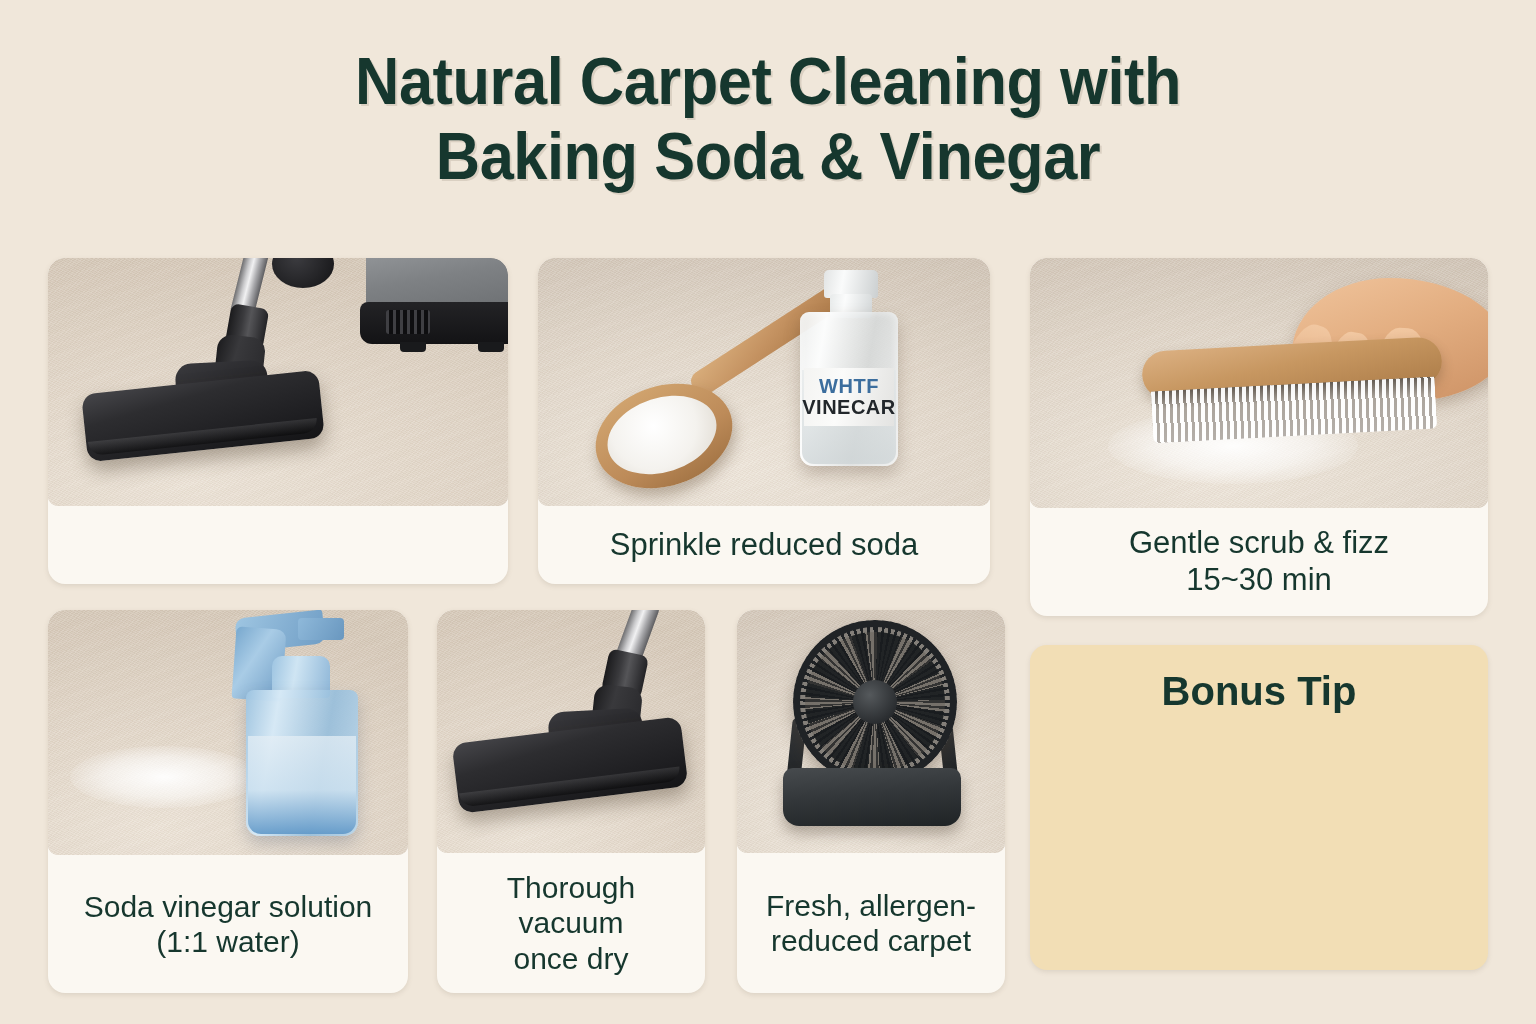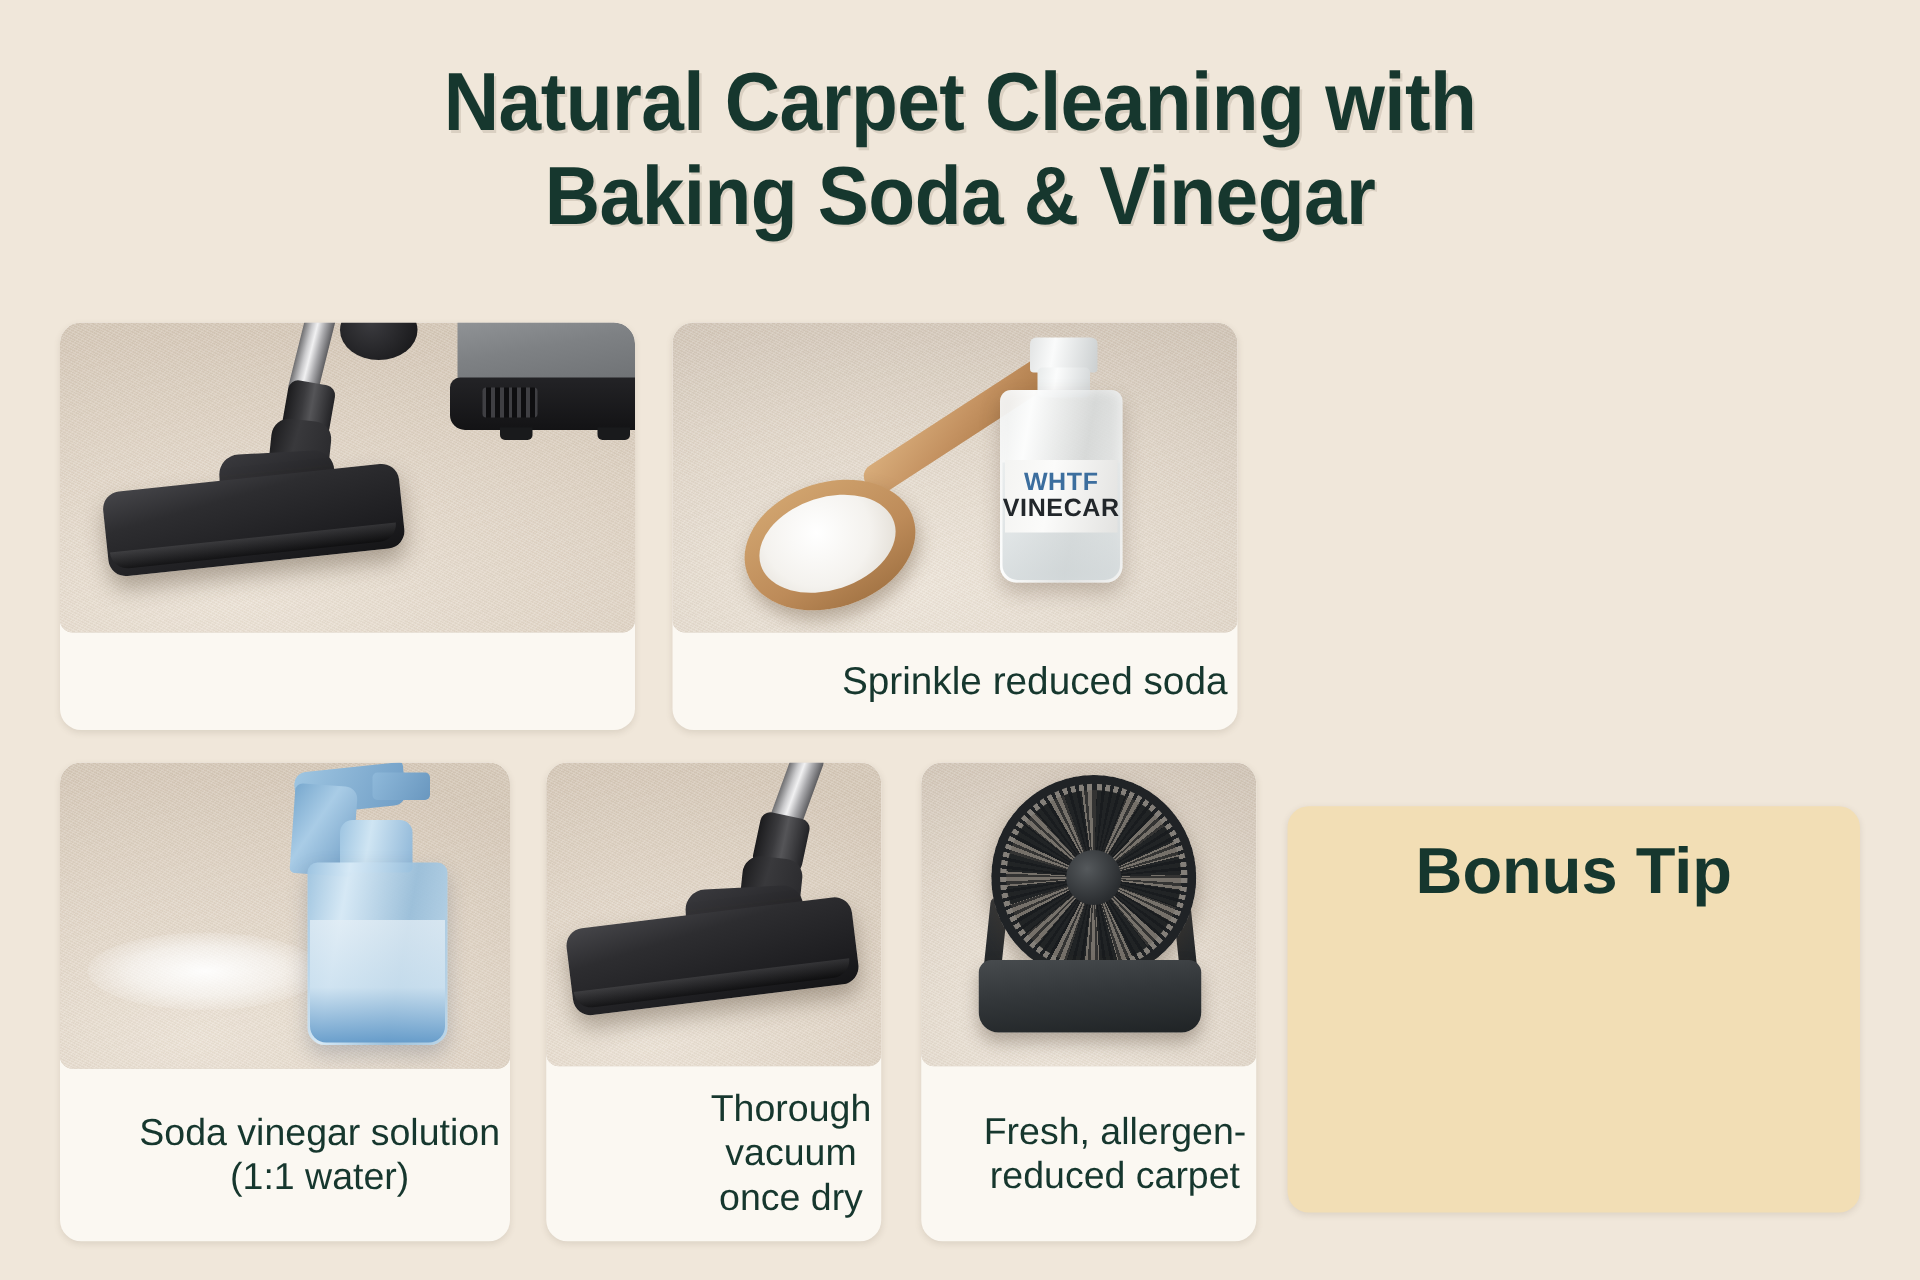--- a/index.html
+++ b/index.html
@@ -26,21 +26,21 @@
   }
   .title .l2{display:block;}
 
   
   .card{
     position:absolute;
     background:#FBF8F2;
     border-radius:17px;
     box-shadow:0 2px 5px rgba(120,105,85,.16);
     overflow:hidden;
-    display:flex;flex-direction:column;align-items:flex-end;
+    display:flex;flex-direction:column;
   }
   .photo{
     position:relative;
     width:100%;
     background:#D9CFC3;
     border-radius:17px 17px 10px 10px;
     overflow:hidden;
     flex:none;
   }
   .cap{
@@ -201,21 +201,21 @@
   
   .bonus{
     position:absolute;
     background:#F2DEB5;
     border-radius:17px;
     box-shadow:0 2px 5px rgba(120,105,85,.16);
     display:flex;flex-direction:column;align-items:center;justify-content:flex-start;
     box-sizing:border-box;
     padding:26px 18px 18px;
   }
-  .bonus-title{font-size:52px;font-weight:bold;color:#16372E;margin-bottom:12px;line-height:1;}
+  .bonus-title{font-size:40px;font-weight:bold;color:#16372E;margin-bottom:12px;line-height:1;}
   .bonus-body{font-size:32px;line-height:1.22;text-align:center;color:#16372E;}
 </style>
 </head>
 <body>
 
 <div class="page">
 
   <div class="title">
     <span>Natural Carpet Cleaning with</span>
     <span class="l2">Baking Soda &amp; Vinegar</span>
@@ -261,20 +261,39 @@
         <div class="bottle-liq" style="left:264px;top:112px;width:94px;height:94px;"></div>
         <div class="bottle-label" style="left:266px;top:110px;width:90px;height:58px;">
           <span class="lbl-top">WHTF</span>
           <span class="lbl-bot">VINECAR</span>
         </div>
       </div>
     </div>
     <div class="cap">Sprinkle reduced soda</div>
   </div>
 
+  <div class="card" style="left:1030px;top:258px;width:458px;height:358px;">
+    <div class="photo" style="height:250px;">
+      <div class="carpetB"></div>
+        <div class="grain"></div>
+      <div class="soda-dust" style="left:78px;top:150px;width:250px;height:76px;"></div>
+      <div>
+        <div class="hand" style="left:262px;top:20px;width:212px;height:124px;"></div>
+        <div class="finger" style="left:256px;top:66px;width:44px;height:78px;transform:rotate(18deg);"></div>
+        <div class="finger" style="left:296px;top:74px;width:46px;height:84px;transform:rotate(10deg);"></div>
+        <div class="finger" style="left:346px;top:70px;width:52px;height:80px;transform:rotate(3deg);"></div>
+      </div>
+      <div>
+        <div class="brush-body" style="left:112px;top:86px;width:300px;height:48px;transform:rotate(-3deg);"></div>
+        <div class="brush-bristles" style="left:122px;top:126px;width:284px;height:52px;transform:rotate(-3deg);"></div>
+      </div>
+    </div>
+    <div class="cap" style="white-space:pre-line;">Gentle scrub &amp; fizz
+15~30 min</div>
+  </div>
 
   <div class="card" style="left:48px;top:610px;width:360px;height:383px;">
     <div class="photo" style="height:245px;">
       <div class="carpetA"></div>
         <div class="grain"></div>
       <div class="soda-dust" style="left:22px;top:136px;width:188px;height:62px;"></div>
       <div>
         <div class="spray-lever" style="left:188px;top:4px;width:88px;height:34px;transform:rotate(-6deg);"></div>
         <div class="spray-trigger" style="left:186px;top:18px;width:50px;height:72px;transform:rotate(4deg);"></div>
         <div class="spray-nozzle" style="left:250px;top:8px;width:46px;height:22px;"></div>

